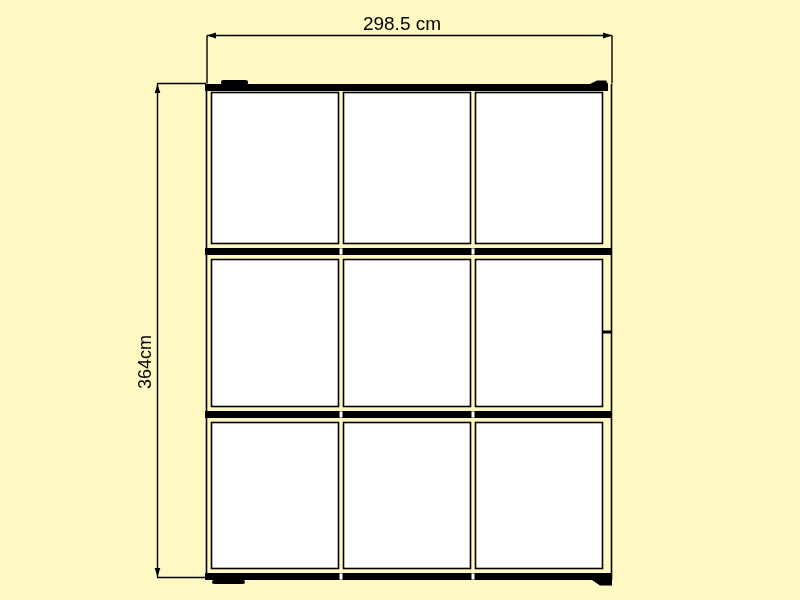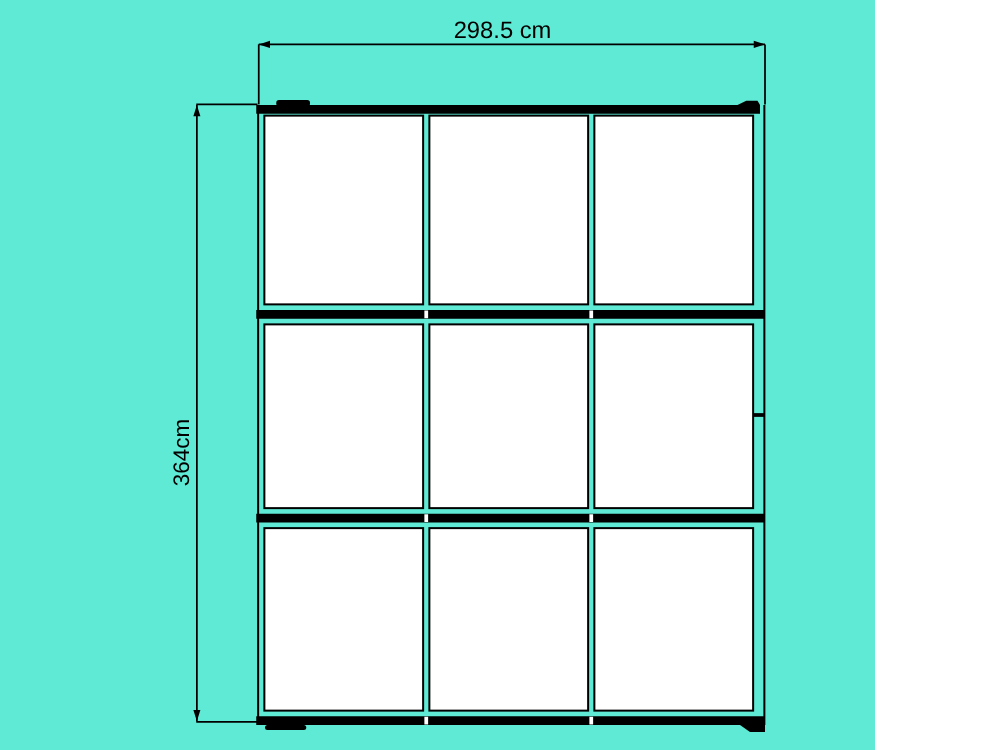--- a/index.html
+++ b/index.html
@@ -2,23 +2,23 @@
 <html><head>
 <meta charset="utf-8">
 <style>
   html, body {
     margin: 0;
     padding: 0;
     background: #ffffff;
   }
   .stage {
     position: relative;
-    width: 700px;
+    width: 800px;
     height: 600px;
-    background: #5eead4;
+    background: #fef9c3;
     overflow: hidden;
     font-family: "Liberation Sans", sans-serif;
   }
   svg { display: block; }
   .frame-line   { stroke: #000000; stroke-width: 1.6; fill: none; }
   .cell         { stroke: #000000; stroke-width: 1.6; fill: #ffffff; }
   .solid        { fill: #000000; stroke: none; }
   .notch        { fill: #ffffff; stroke: none; }
   .dim-line     { stroke: #000000; stroke-width: 1.4; fill: none; }
   .dim-arrow    { fill: #000000; stroke: none; }

